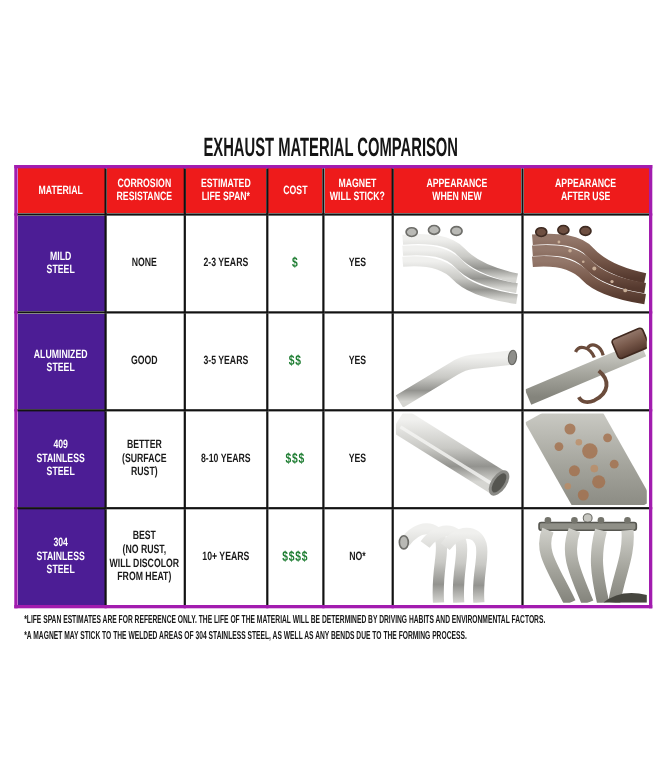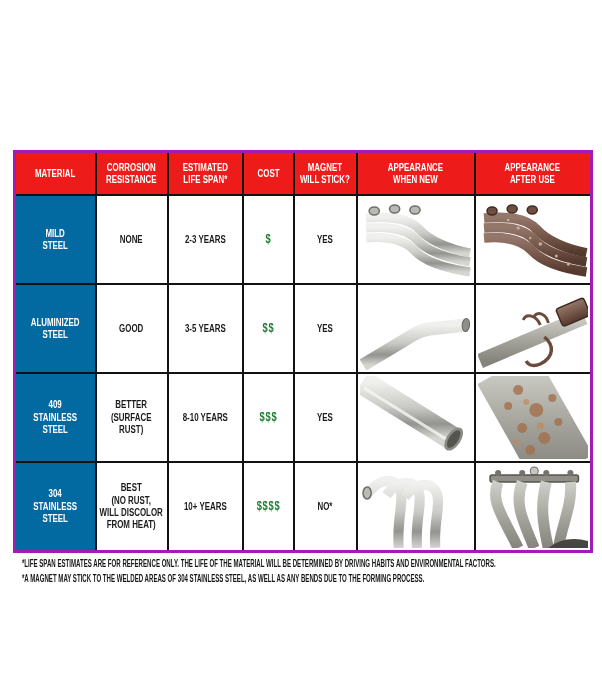--- a/index.html
+++ b/index.html
@@ -9,21 +9,21 @@
   .title{display:inline-block;font-size:24px;font-weight:bold;color:#151515;
          transform:scaleX(0.56);transform-origin:center;white-space:nowrap;}
   table.cmp{position:absolute;left:13px;top:150px;width:577px;border-collapse:collapse;
             table-layout:fixed;border:3px solid #a21caf;background:#ffffff;}
   table.cmp th, table.cmp td{border:2px solid #121212;padding:2px;vertical-align:middle;overflow:hidden;}
   table.cmp th{background:#ee1b1b;}
   .cz{display:block;width:140%;margin-left:-20%;transform:scaleX(0.72);transform-origin:center;
       font-weight:bold;white-space:pre-line;text-align:center;line-height:1.13;}
   th .cz{font-size:11px;color:#ffffff;}
   td .cz{font-size:11px;color:#1a1a1a;}
-  td.mat{background:#0369a1;margin-left:26px;}
+  td.mat{background:#4c1d95;margin-left:26px;}
   td.mat .cz{color:#ffffff;}
   td.cost .cz{color:#1e7d32;font-size:13px;letter-spacing:1px;}
   td.photo{padding:2px;background:#ffffff;}
   svg.ph{display:block;width:100%;height:83px;}
   .fnotes{position:absolute;left:22px;top:556px;}
   .fn{font-size:10.5px;font-weight:bold;color:#151515;white-space:nowrap;line-height:15px;
       transform:scaleX(0.58);transform-origin:left center;}
 </style>
 </head>
 <body>
@@ -44,20 +44,23 @@
         <stop offset="1" stop-color="#55392e"></stop>
       </linearGradient>
       <linearGradient id="gDull" x1="0" y1="0" x2="0" y2="1">
         <stop offset="0" stop-color="#cfcfc9"></stop>
           <stop offset="0.55" stop-color="#a3a39b"></stop>
         <stop offset="1" stop-color="#84847c"></stop>
       </linearGradient>
     </defs>
   </svg>
 
+  <div class="title-wrap">
+    <span class="title">EXHAUST MATERIAL COMPARISON</span>
+  </div>
 
   <table class="cmp">
     <colgroup>
       <col style="width:81px">
         <col style="width:72px">
         <col style="width:75px">
       <col style="width:51px">
         <col style="width:63px">
         <col style="width:118px">
         <col style="width:117px">

